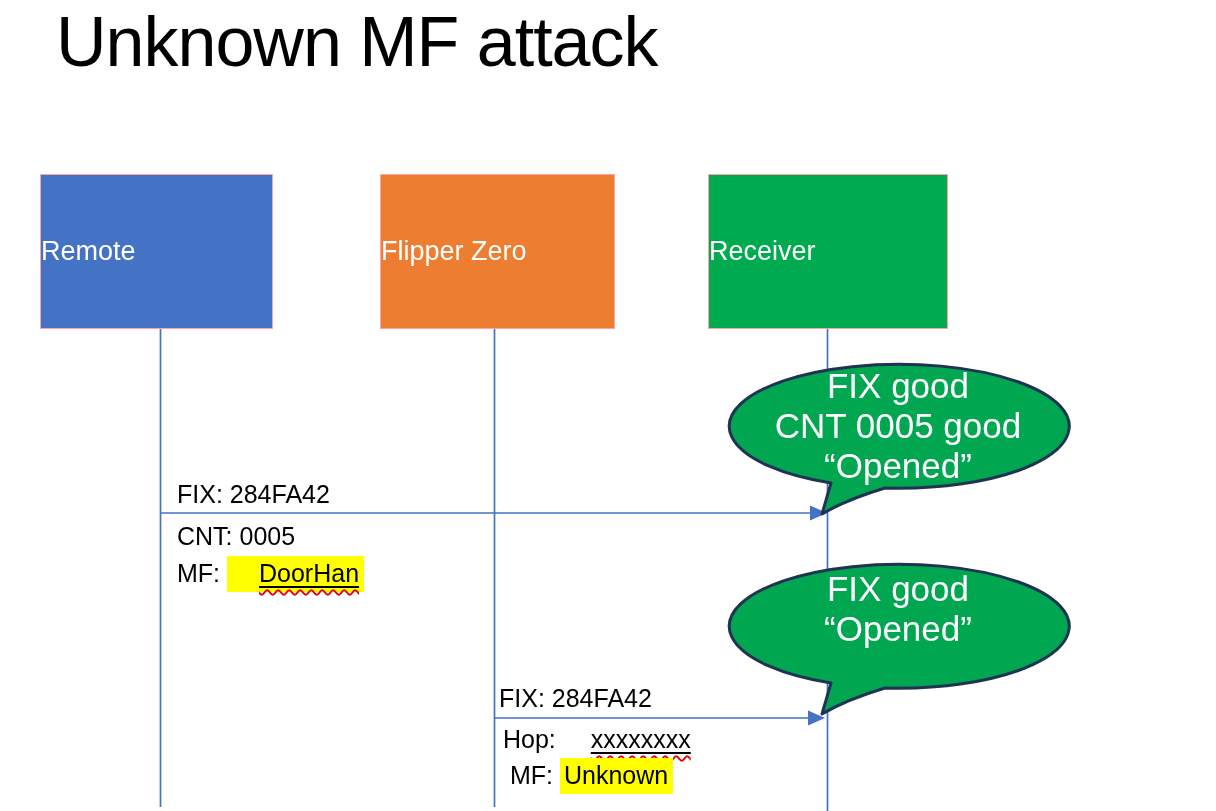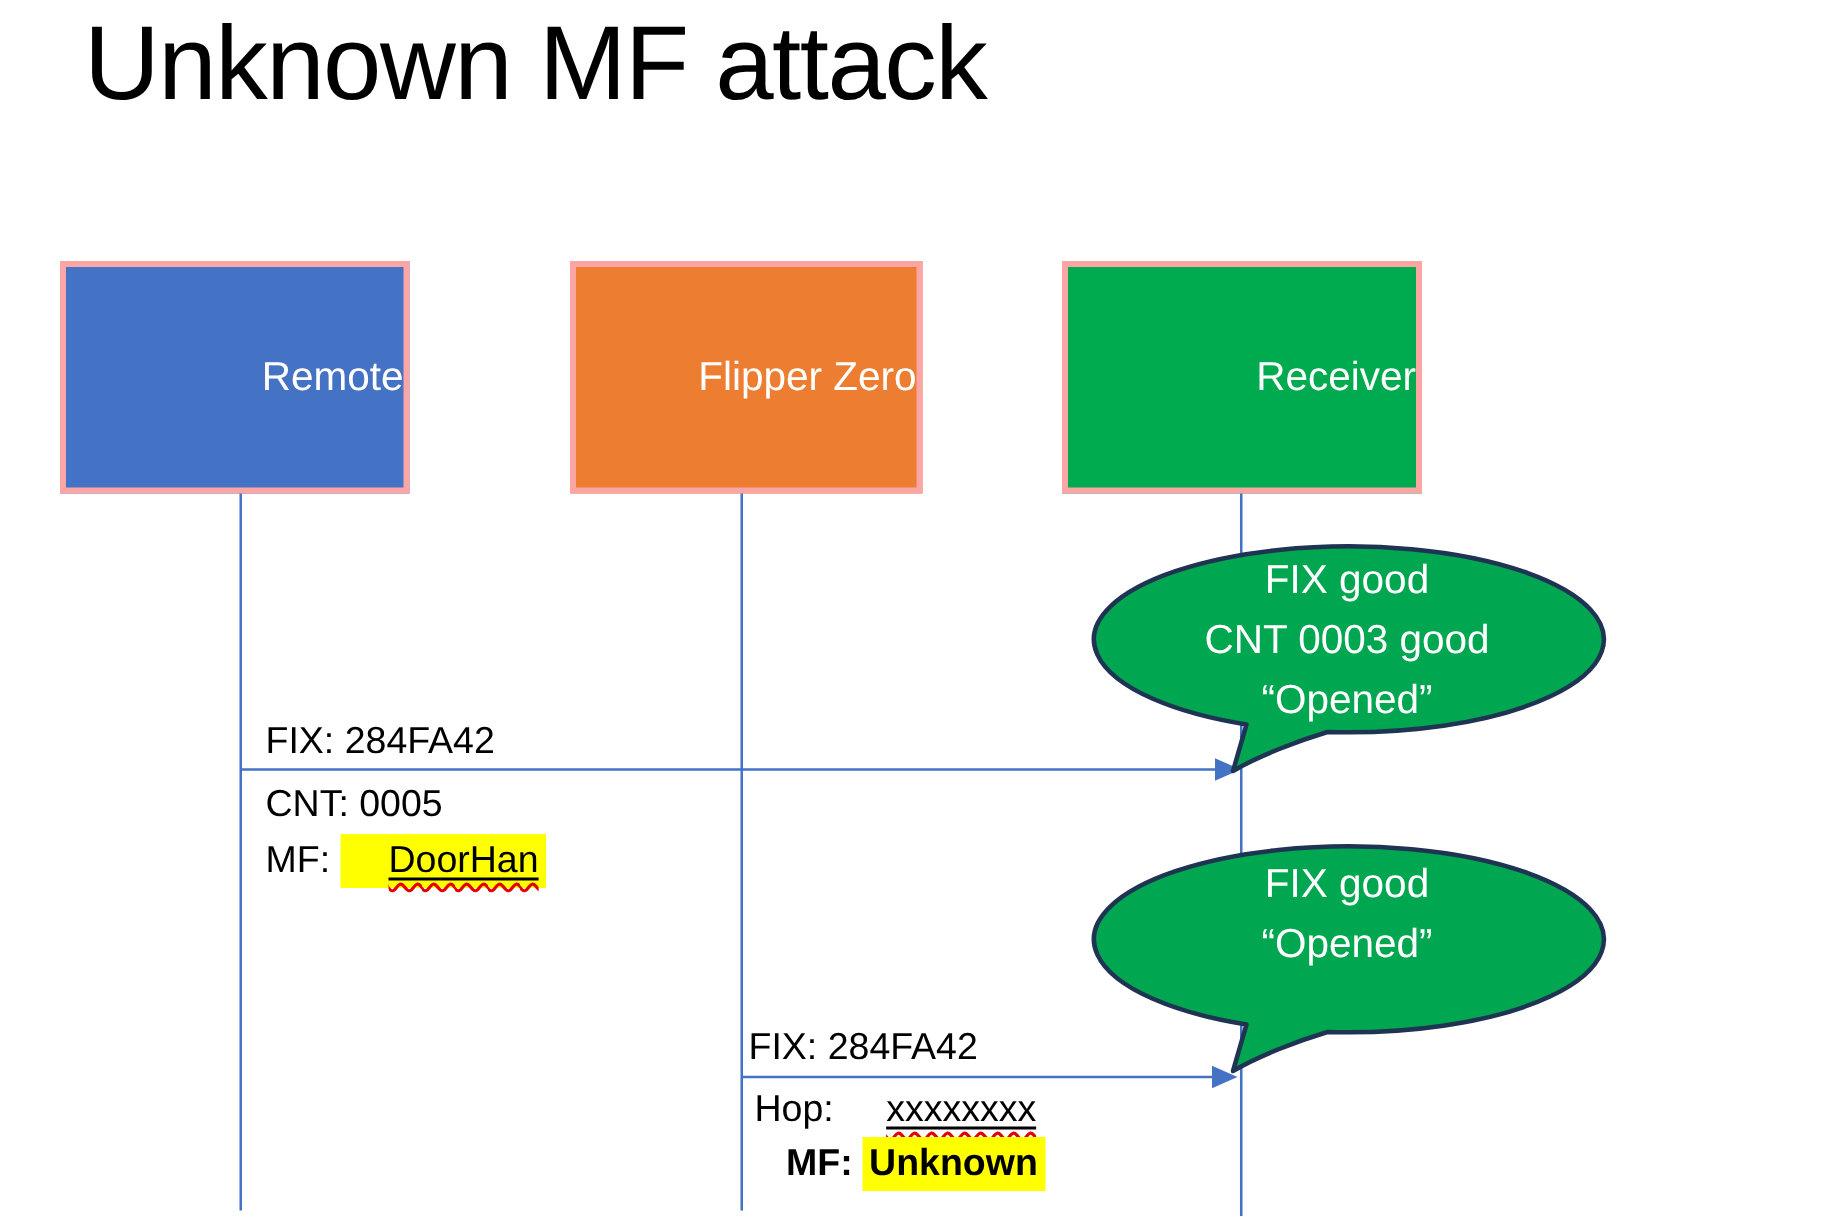--- a/index.html
+++ b/index.html
@@ -8,47 +8,47 @@
     background:#ffffff;font-family:"Liberation Sans",sans-serif;border-radius:14px;
   }
   .abs{position:absolute;}
   
   #title{
     left:56px;top:4px;font-size:70px;font-weight:300;color:#000;
     letter-spacing:-1px;white-space:nowrap;line-height:1.1;
   }
   
   .actor{
-    top:174px;height:155px;box-sizing:border-box;border:4px solid #fca5a5;
-    display:flex;align-items:center;justify-content:flex-end;
+    top:174px;height:155px;box-sizing:border-box;border:1px solid #fca5a5;
+    display:flex;align-items:center;justify-content:flex-start;
     color:#fff;font-size:27px;
   }
   #actor-remote{left:40px;width:233px;background:#4472c4;}
   #actor-flipper{left:380px;width:235px;background:#ed7d31;}
   #actor-receiver{left:708px;width:240px;background:#00ab50;}
   
   #lines{left:0;top:0;z-index:1;}
   
   .msg-line{font-size:25px;color:#000;white-space:nowrap;z-index:2;line-height:34px;}
   .hl{background:#ffff00;padding:3px 5px 5px 4px;}
   .u-black{text-decoration:underline;text-decoration-thickness:2px;text-underline-offset:4px;}
   .u-wavy{text-decoration:underline wavy #e50000;text-decoration-thickness:1.5px;text-underline-offset:7px;margin-left:28px;}
   #m1-fix{left:177px;top:477px;}
   #m1-cnt{left:177px;top:519px;}
   #m1-mf {left:177px;top:556px;}
   #m2-fix{left:499px;top:681px;}
   #m2-hop{left:503px;top:722px;}
-  #m2-mf {left:524px;top:758px;font-weight:bold;}
+  #m2-mf {left:510px;top:758px;}
   
   .bubble-svg{z-index:3;}
   #bubble1-svg{left:722px;top:360px;}
   #bubble2-svg{left:722px;top:560px;}
   .bubble-path{fill:#00a650;stroke:#1f3352;stroke-width:3;stroke-linejoin:round;}
   .bubble-text{
-    width:312px;z-index:4;color:#fff;font-size:27px;line-height:40px;
+    width:312px;z-index:4;color:#fff;font-size:35px;line-height:40px;
     text-align:center;white-space:nowrap;
   }
   #bubble1-text{left:742px;top:366px;}
   #bubble2-text{left:742px;top:569px;}
   .bubble-text span{display:block;}
 </style>
 </head>
 <body>
 
 <div id="slide">
@@ -87,21 +87,21 @@
   </div>
   <div id="m2-mf" class="abs msg-line">
     <span>MF: </span><span class="hl">Unknown</span>
   </div>
 
   <svg id="bubble1-svg" class="abs bubble-svg" width="352" height="160" viewBox="0 0 352 160">
     <path class="bubble-path" d="M 109 123 A 170 62 0 1 1 163 128 C 143 134 117 144 100 154 C 103 144 106 133 109 123 Z"></path>
   </svg>
   <div id="bubble1-text" class="abs bubble-text">
     <span>FIX good</span>
-    <span>CNT 0003 good</span>
+    <span>CNT 0005 good</span>
     <span>“Opened”</span>
   </div>
 
   <svg id="bubble2-svg" class="abs bubble-svg" width="352" height="160" viewBox="0 0 352 160">
     <path class="bubble-path" d="M 109 123 A 170 62 0 1 1 163 128 C 143 134 117 144 100 154 C 103 144 106 133 109 123 Z"></path>
   </svg>
   <div id="bubble2-text" class="abs bubble-text">
     <span>FIX good</span>
     <span>“Opened”</span>
   </div>

